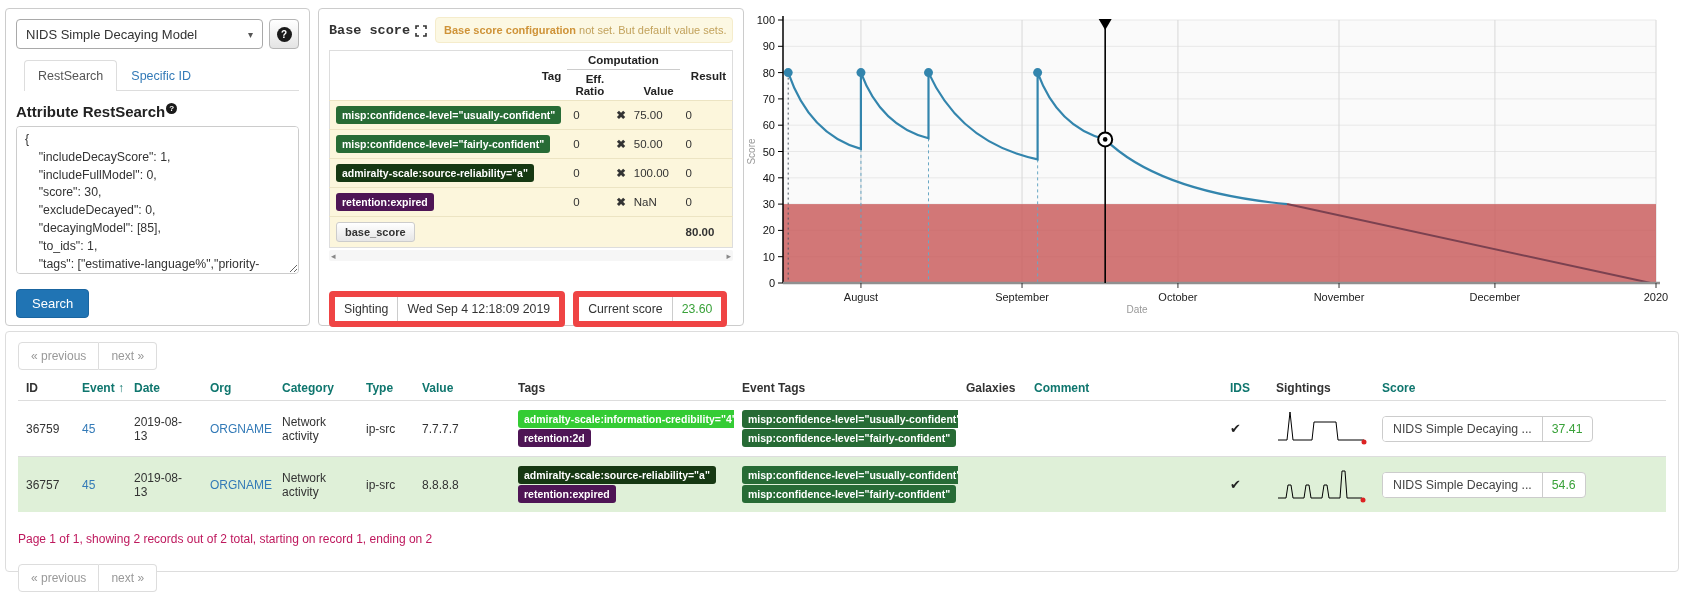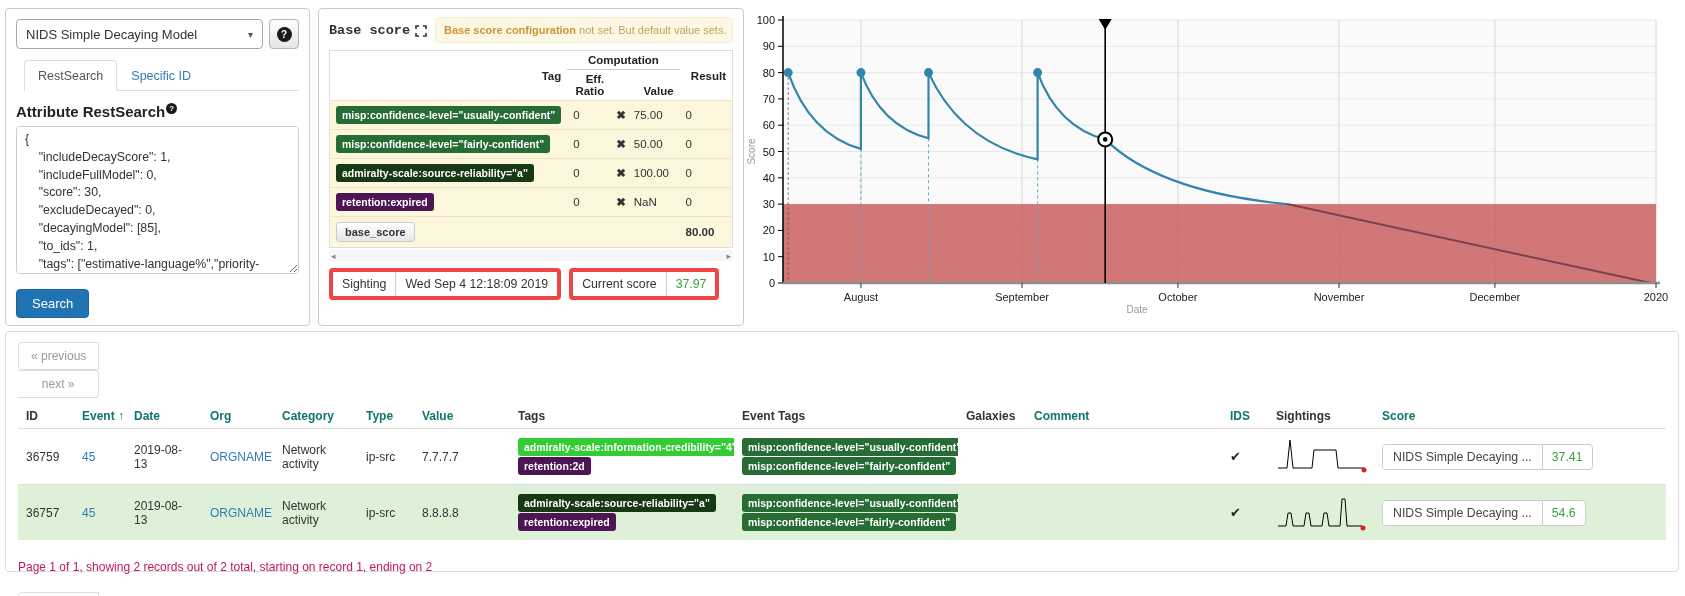--- a/index.html
+++ b/index.html
@@ -50,27 +50,27 @@
   .bs td { padding:5px 6px; background:#fcf6dc; border-top:1px solid #ece4c3; vertical-align:middle; }
   .tagbadge { display:inline-block; color:#fff; font-weight:bold; font-size:10.5px; padding:3px 6px;
     border-radius:3px; white-space:nowrap; cursor:pointer; }
   .badge-gray { display:inline-block; border:1px solid #ccc; border-radius:3px;
     background:linear-gradient(#fff,#e6e6e6); padding:3px 8px; font-weight:bold; color:#333; font-size:11px; }
   .mult { font-weight:bold; margin-right:8px; }
   .resultcell { font-size:11.5px; }
   .hscroll { height:11px; margin-top:2px; display:flex; align-items:center; justify-content:space-between;
     color:#888; font-size:9px; background:#f6f6f6; border-radius:2px; padding:0 2px; }
   .groups { display:flex; gap:8px; margin-top:7px; }
-  .group { display:inline-flex; border:4px solid #ef4444; border-radius:4px; overflow:hidden; font-size:12.3px; background:#fff; }
+  .group { display:inline-flex; border:6px solid #ef4444; border-radius:4px; overflow:hidden; font-size:12.3px; background:#fff;margin-top:23px; }
   .group .cell { padding:5px 9px; }
   .group .cell + .cell { border-left:1px solid #ccc; }
   .green-val { color:#3aa23a; }
 
   
-  .pagination { display:inline-flex;flex-direction:column; }
+  .pagination { display:inline-flex; }
   .pagebtn { border:1px solid #ddd; background:#fff; color:#999; font-size:12px; padding:6px 12px; cursor:pointer; }
   .pagebtn.first { border-radius:4px 0 0 4px; }
   .pagebtn.last  { border-radius:0 4px 4px 0; border-left:none; }
   table.res { width:100%; border-collapse:collapse; margin-top:6px; table-layout:fixed; }
   .res th { text-align:left; padding:5px 8px; font-size:12px; color:#333; white-space:nowrap; overflow:hidden; }
   .res th.link { color:#0f766e; cursor:pointer; }
   .res td { padding:6px 8px; border-top:1px solid #ddd; vertical-align:middle; font-size:12px; overflow:hidden; }
   tr.hl td { background:#dff0d8; }
   a.link { color:#337ab7; text-decoration:none; cursor:pointer; }
   .stack div { margin:1px 0; }
@@ -184,21 +184,21 @@
     <span>◂</span>
     <span>▸</span>
   </div>
   <div class="groups">
     <div class="group">
       <span class="cell">Sighting</span>
       <span class="cell">Wed Sep 4 12:18:09 2019</span>
     </div>
     <div class="group">
       <span class="cell">Current score</span>
-      <span class="cell green-val">37.97</span>
+      <span class="cell green-val">23.60</span>
     </div>
   </div>
 </div>
 
 <div id="chart-wrap">
   <svg id="decay-chart" width="920" height="330" viewBox="0 0 920 330">
       <rect x="38" y="14" width="873" height="263" fill="#fafafa"></rect>
       <line x1="38" y1="250.7" x2="911" y2="250.7" stroke="#e8e8e8"></line>
       <line x1="38" y1="224.4" x2="911" y2="224.4" stroke="#e8e8e8"></line>
       <line x1="38" y1="198.10000000000002" x2="911" y2="198.10000000000002" stroke="#e8e8e8"></line>

